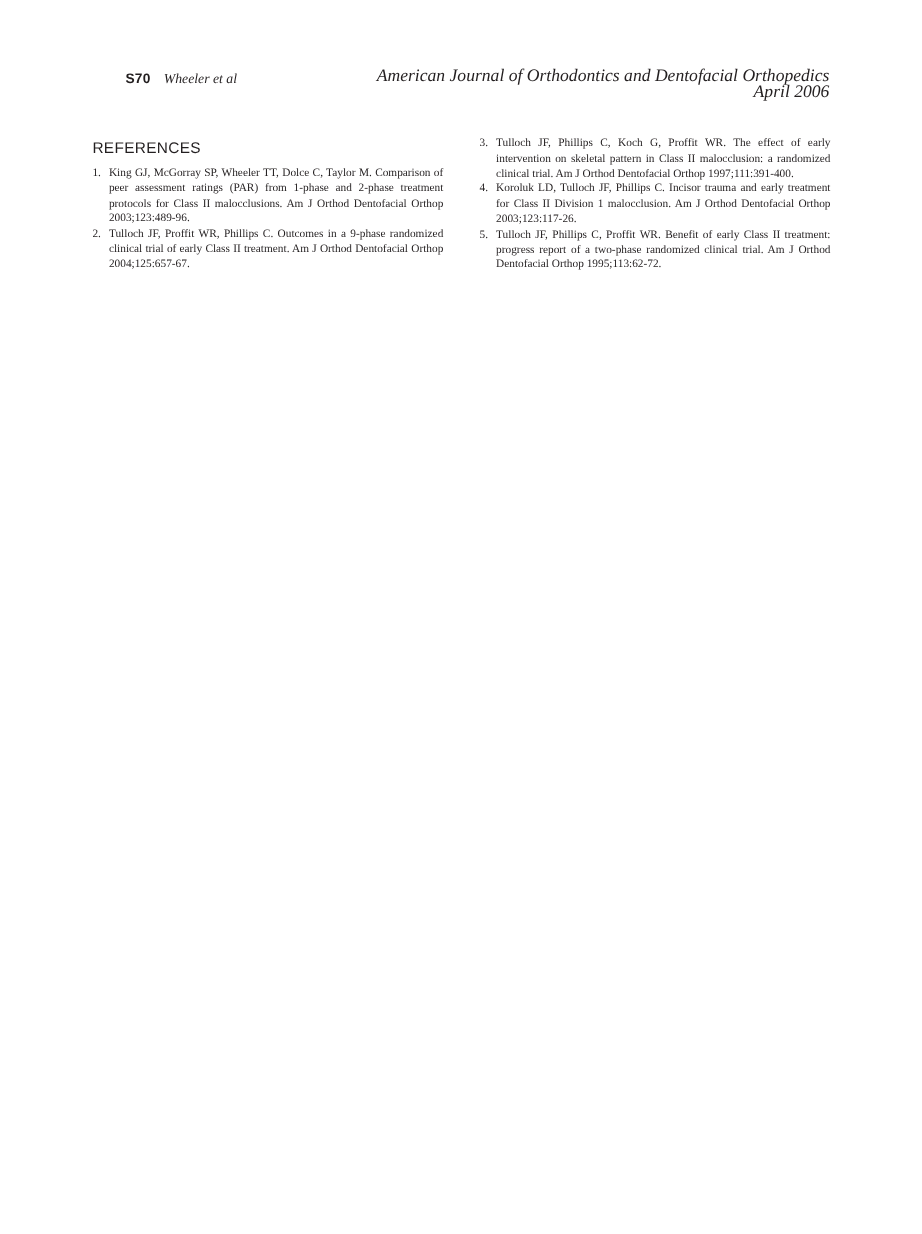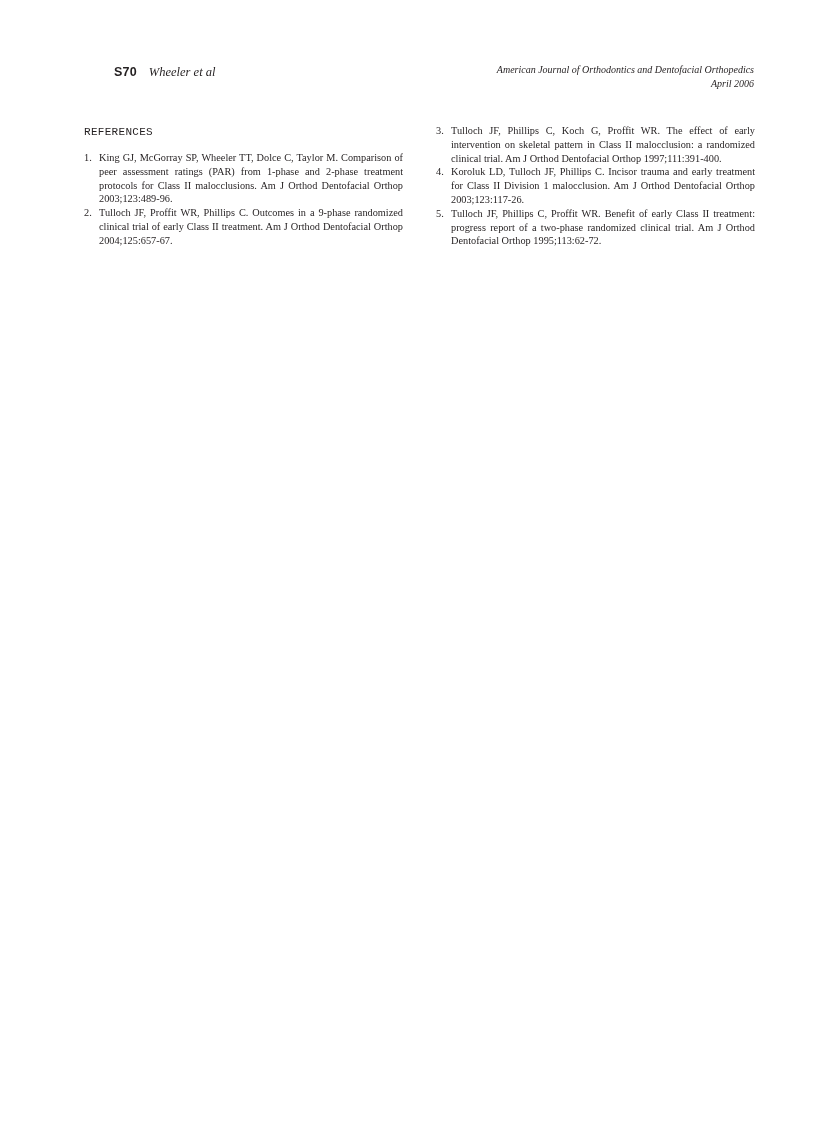--- a/index.html
+++ b/index.html
@@ -1,21 +1,21 @@
 <!DOCTYPE html>
 <html><head>
 <meta charset="utf-8">
 <style>
   html, body { margin: 0; padding: 0; background: #ffffff; }
   body { width: 838px; height: 1122px; position: relative; overflow: hidden; color: #231f20; }
   .header-left { position: absolute; left: 84px; top: 62px; white-space: nowrap; margin-left: 30px; }
   .page-num { font-family: "Liberation Sans", sans-serif; font-weight: bold; font-size: 12.5px; letter-spacing: 0.2px; }
   .running-author { font-family: "Liberation Serif", serif; font-style: italic; font-size: 12.5px; margin-left: 8px; }
-  .header-right { position: absolute; right: 84px; top: 63px; text-align: right; font-family: "Liberation Serif", serif; font-style: italic; font-size: 10px; line-height: 14px; }
-  .ref-heading { position: absolute; left: 84px; top: 126px; font-family: Liberation Mono, monospace; font-size: 11px; letter-spacing: 0.3px; }
+  .header-right { position: absolute; right: 84px; top: 63px; text-align: right; font-family: "Liberation Serif", serif; font-style: italic; font-size: 16px; line-height: 14px; }
+  .ref-heading { position: absolute; left: 84px; top: 126px; font-family: Liberation Sans, sans-serif; font-size: 14px; letter-spacing: 0.3px; }
   .ref-list { position: absolute; margin: 0; padding: 0; list-style: none; font-family: "Liberation Serif", serif; font-size: 10.3px; line-height: 13.8px; text-align: justify; }
   .ref-list-left { left: 84px; top: 151px; width: 319px; }
   .ref-list-right { left: 436px; top: 124px; width: 319px; }
   .ref-item { position: relative; padding-left: 15px; margin: 0; }
   .ref-num { position: absolute; left: 0; top: 0; }
   .ref-text { display: block; text-align: justify; text-align-last: left; }
 </style>
 </head>
 <body>
 

